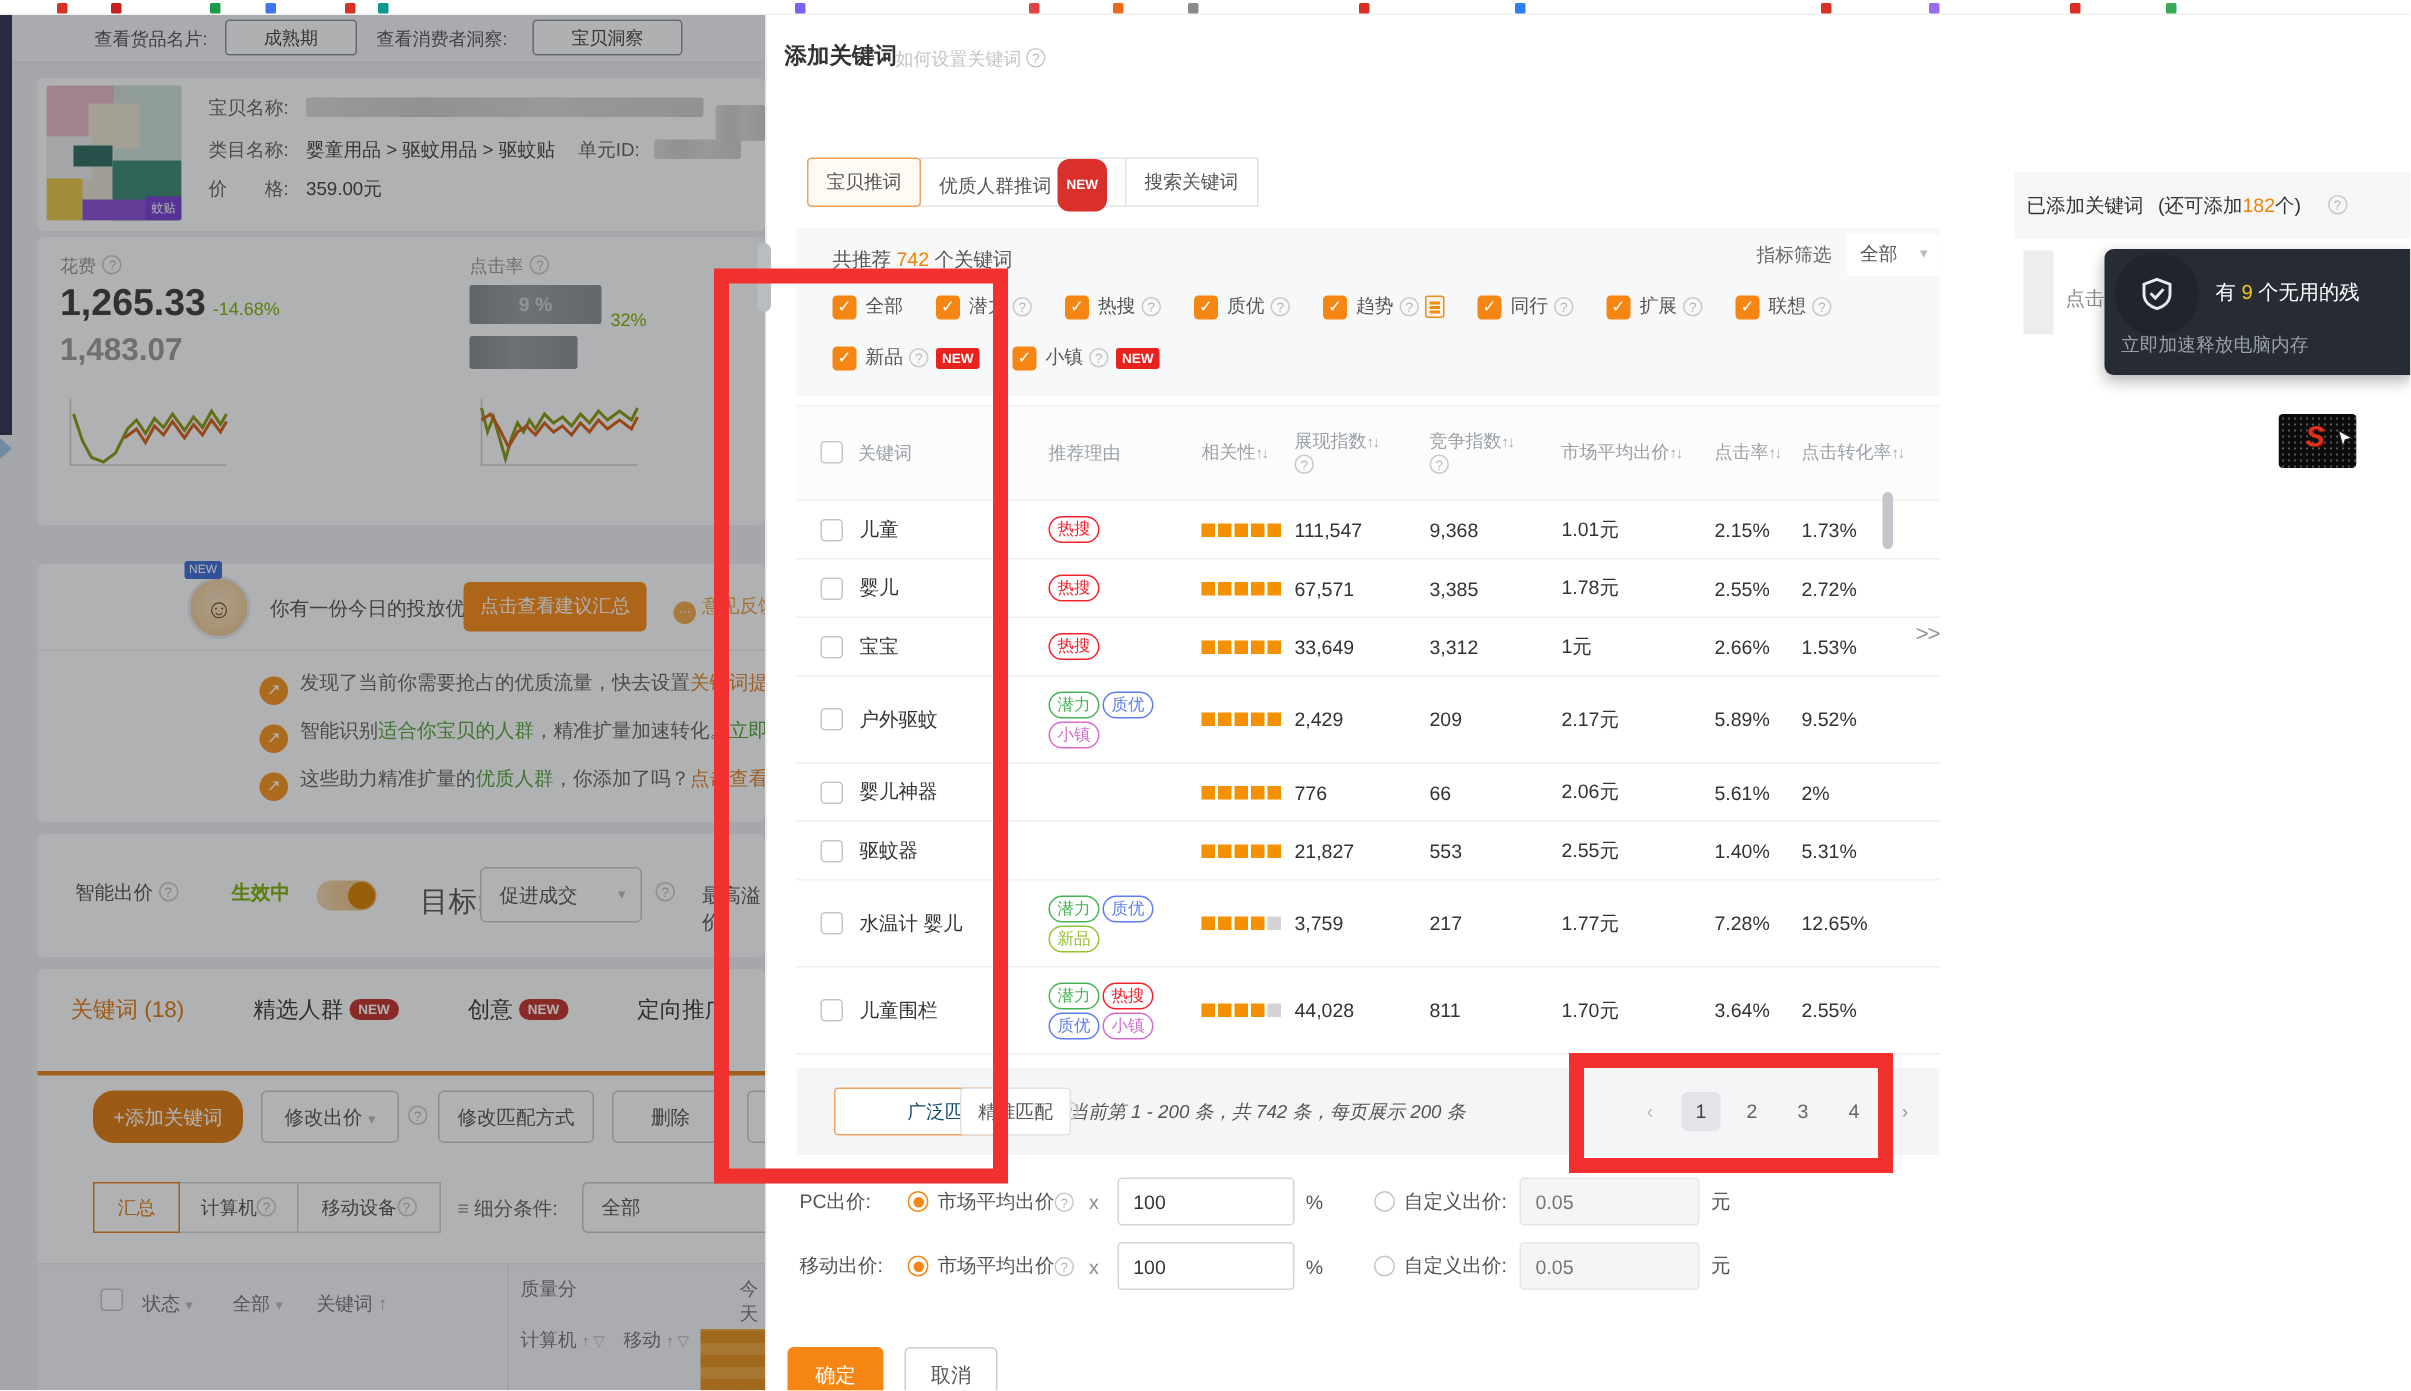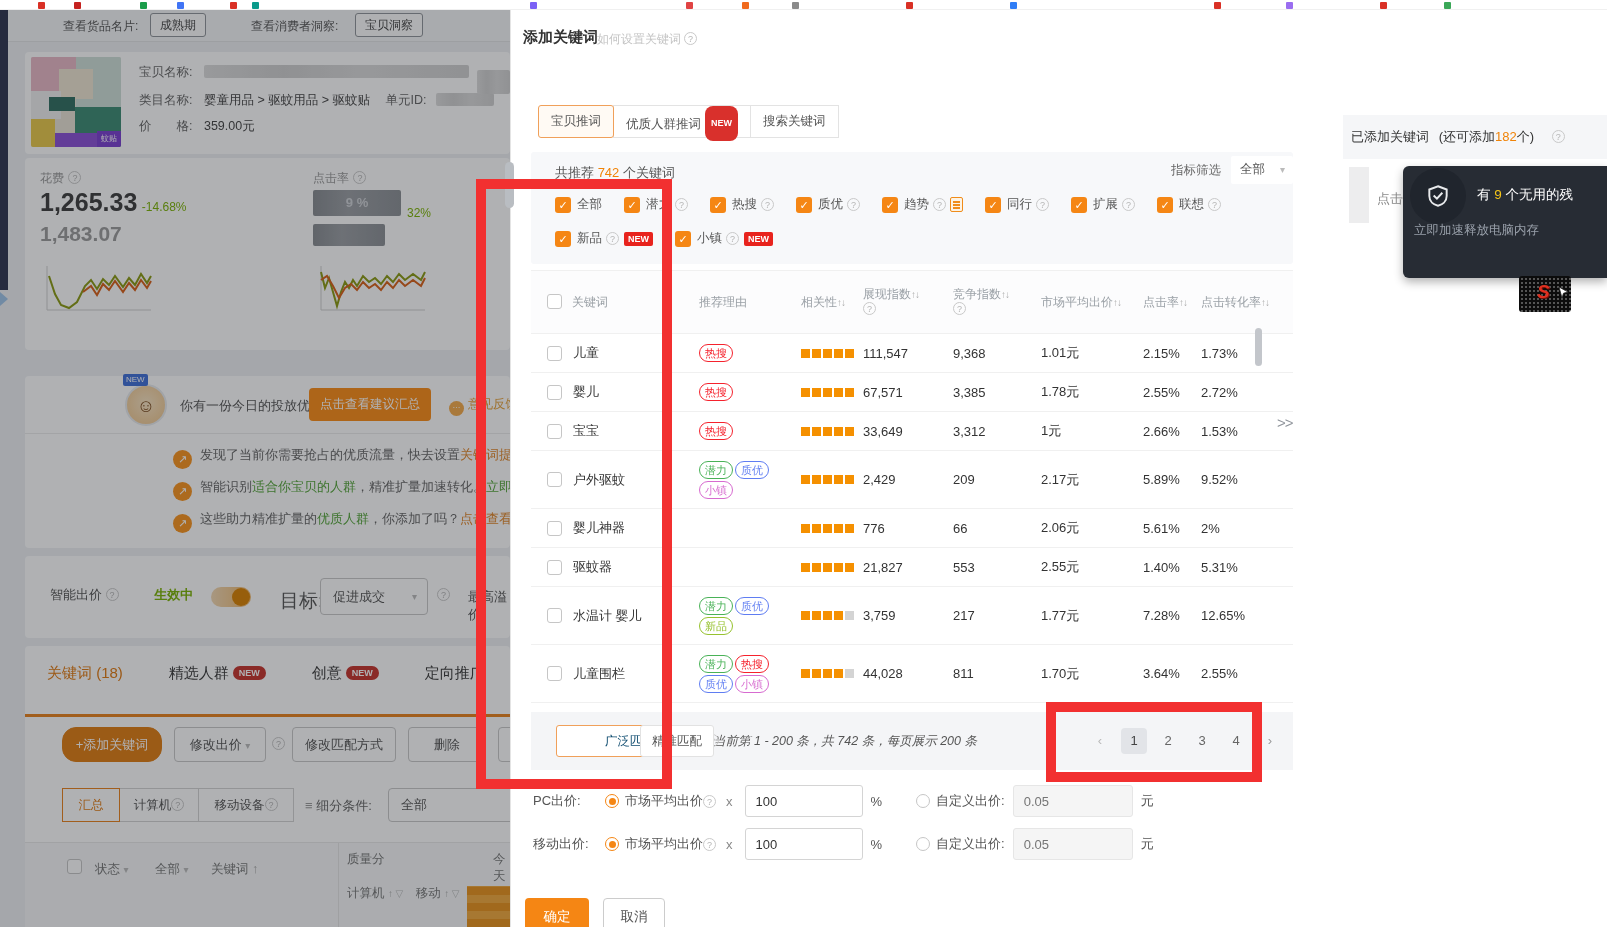--- a/index.html
+++ b/index.html
@@ -11,21 +11,21 @@
   
   #favbar { left:0; top:0; width:1607px; height:10px; background:#fff; border-bottom:1px solid #f0f0f0; }
   .fav { position:absolute; top:2px; width:7px; height:7px; border-radius:1px; display:inline-block; }
 
   
   #left { left:0; top:10px; width:510px; height:917px; background:#eef0f3; overflow:hidden; }
   #navy { left:0; top:0; width:8px; height:280px; background:#2e3450; }
   #navy-arrow { left:0; top:282px; width:0; height:0; border-top:7px solid transparent; border-bottom:7px solid transparent; border-left:8px solid #9fc4e8; }
   #lp-topbar { left:8px; top:0; width:502px; height:32px; background:#f5f6f8; border-bottom:1px solid #e3e4e6; font-size:12px; color:#555; }
   #lp-topbar span.t { position:absolute; top:8px; }
-  .chip { position:absolute; top:3px; height:24px; line-height:22px; padding:0 9px; border:1px solid #8f9399; border-radius:3px; background:#fdfdfd; font-size:12px; color:#444; }
+  .chip { position:absolute; top:3px; height:24px; line-height:22px; padding:0 25px; border:1px solid #8f9399; border-radius:3px; background:#fdfdfd; font-size:12px; color:#444; }
   .card { position:absolute; background:#fff; border-radius:4px; }
   .blur { background:linear-gradient(90deg,#dcdcdc,#cfcfcf 30%,#dadada 60%,#d0d0d0); border-radius:2px; }
 
   
   #prod-img { left:6px; top:5px; width:90px; height:90px; overflow:hidden; border-radius:2px; background:#e9e2d5; }
   .pi { position:absolute; }
   .prow { position:absolute; left:114px; font-size:12.5px; color:#666; white-space:nowrap; }
   .prow b { color:#444; font-weight:normal; }
 
   
@@ -121,21 +121,21 @@
   .bid-input.ghost { background:#f5f5f5; border-color:#e6e6e6; color:#bbb; width:120px; }
   #okbtn { position:absolute; left:14px; top:888px; width:64px; height:38px; background:#f58614; border:none; border-radius:4px; color:#fff; font-size:13.5px; }
   #cancelbtn { position:absolute; left:92px; top:888px; width:62px; height:38px; background:#fff; border:1px solid #ccc; border-radius:4px; color:#555; font-size:13.5px; }
   #expand { position:absolute; left:766px; top:404px; font-size:15px; color:#8f949b; letter-spacing:-1px; }
 
   #rp-head { position:absolute; left:832px; top:105px; width:265px; height:44px; background:#f5f6f8; font-size:13px; color:#333; line-height:44px; }
   #rp-sliver { position:absolute; left:838px; top:157px; width:20px; height:56px; background:#ededee; }
   #rp-hint { position:absolute; left:866px; top:180px; font-size:13px; color:#8a8a8a; }
 
   
-  #popup { left:1403px; top:166px; width:204px; height:112px; background:#272c34; border-radius:6px 0 0 6px; z-index:40; box-shadow:0 4px 10px rgba(0,0,0,.3); }
+  #popup { left:1403px; top:166px; width:204px; height:84px; background:#272c34; border-radius:6px 0 0 6px; z-index:40; box-shadow:0 4px 10px rgba(0,0,0,.3); }
   #pop-circ { position:absolute; left:7px; top:2px; width:56px; height:56px; border-radius:50%; background:#20252d; display:flex; align-items:center; justify-content:center; }
   #pop-l1 { position:absolute; left:74px; top:20px; font-size:13.5px; color:#fff; white-space:nowrap; }
   #pop-l1 .y { color:#f5c518; }
   #pop-l2 { position:absolute; left:11px; top:56px; font-size:12.5px; color:#99a0aa; }
   #sicon { left:1519px; top:276px; width:52px; height:36px; background:#0c0c0c; border-radius:3px; z-index:40;
     background-image:radial-gradient(#555 1px, transparent 1px); background-size:4px 4px; background-position:1px 1px; }
   #sicon .s { position:absolute; left:18px; top:5px; color:#e03020; font-size:19px; font-weight:bold; font-style:italic; text-shadow:1px 1px 0 #701008; }
   #sicon svg { position:absolute; right:2px; top:10px; }
 
   

